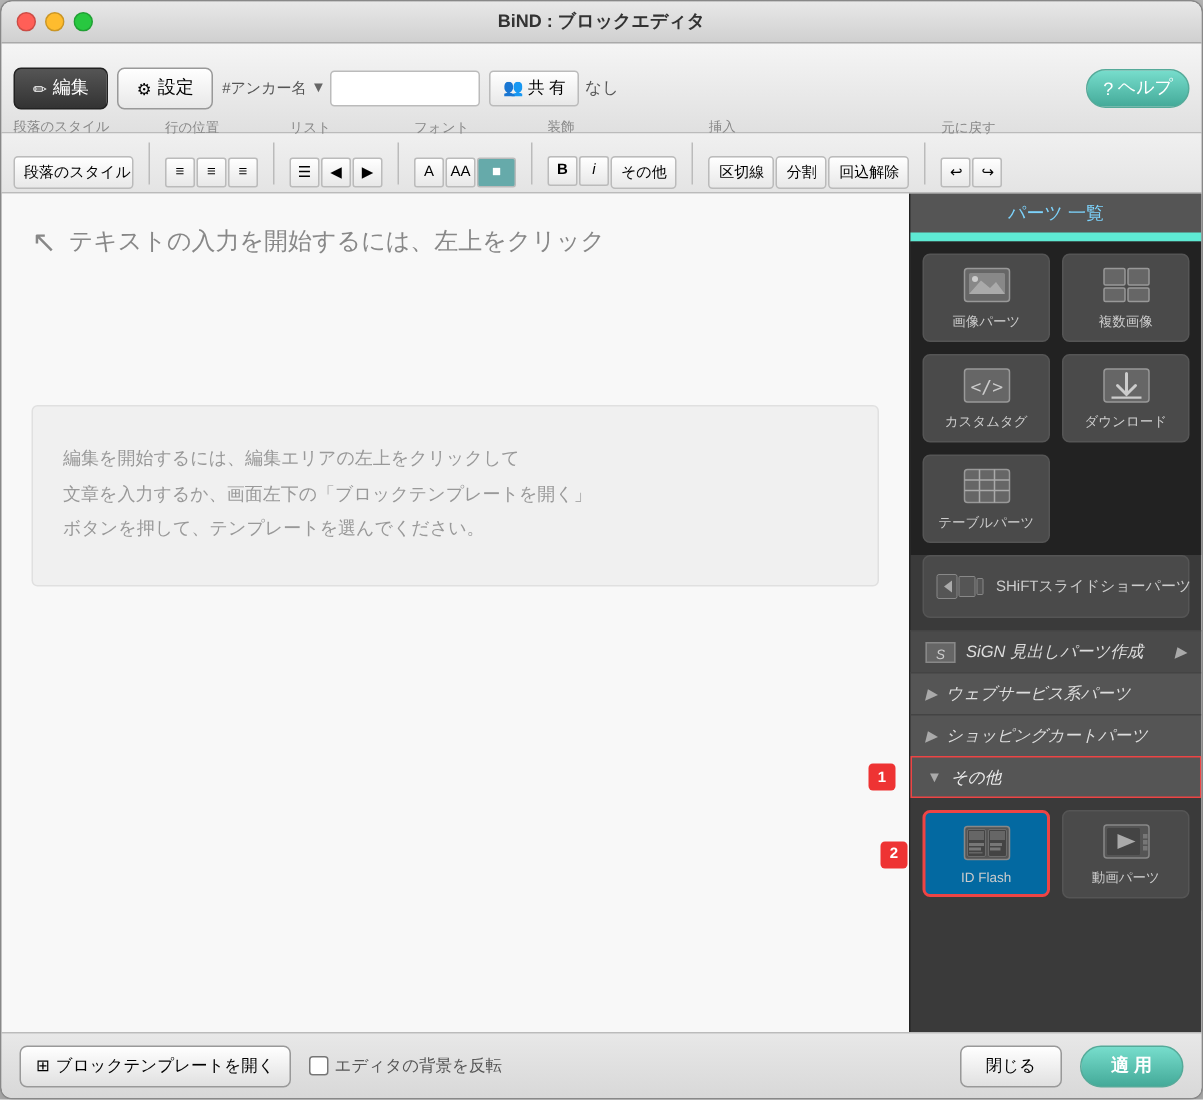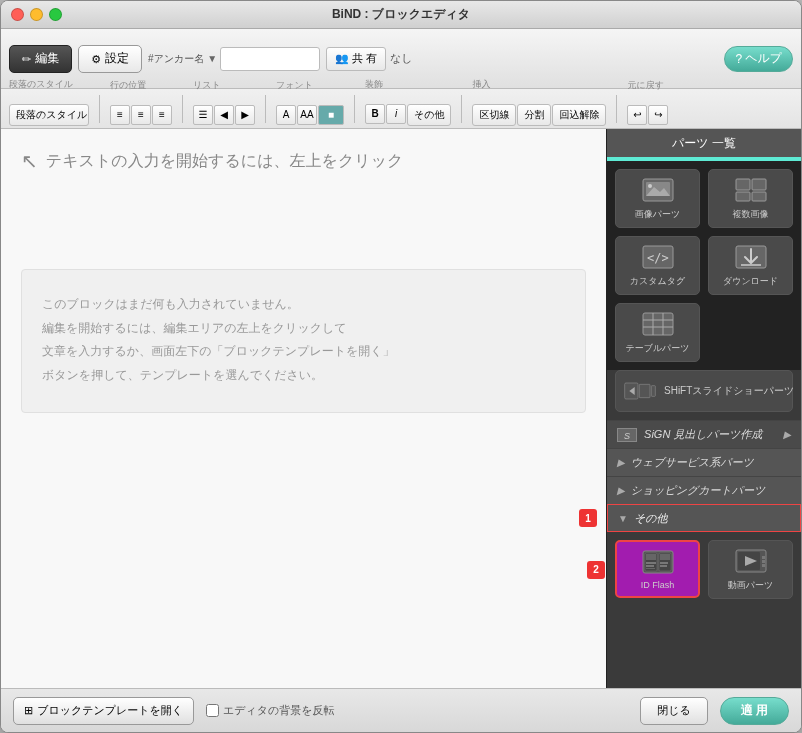--- a/index.html
+++ b/index.html
@@ -257,23 +257,23 @@
       flex-direction: column;
       border-left: 1px solid #222;
       flex-shrink: 0;
     }
     .sidebar-title {
       height: 32px;
       background: #555;
       display: flex;
       align-items: center;
       justify-content: center;
-      color: #ffffff;
+      color: #7dd3fc;
       font-size: 12px;
-      border-bottom: 4px solid #5eead4;
+      border-bottom: 6px solid #5eead4;
       text-align: right;
     }
     .parts-grid {
       display: grid;
       grid-template-columns: 1fr 1fr;
       gap: 1px;
       background: #222;
       padding: 8px;
       gap: 8px;
     }
@@ -284,21 +284,21 @@
       flex-direction: column;
       align-items: center;
       justify-content: center;
       padding: 6px 0;
       cursor: pointer;
       gap: 4px;
       border: 1px solid #555;
     }
     .part-item.highlighted {
       border: 2px solid #e44;
-      background: #a21caf;
+      background: #0369a1;
     }
     .part-icon {
       width: 36px;
       height: 28px;
       display: flex;
       align-items: center;
       justify-content: center;
       font-size: 18px;
       color: #ccc;
     }
@@ -516,21 +516,20 @@
   </div>
 
   <div class="main-area">
 
     <div class="editor-area">
       <div class="editor-hint">
         <span class="cursor-arrow">↖</span>
         <span>テキストの入力を開始するには、左上をクリック</span>
       </div>
       <div class="block-placeholder">
-        <p>このブロックはまだ何も入力されていません。</p>
         <p>編集を開始するには、編集エリアの左上をクリックして</p>
         <p>文章を入力するか、画面左下の「ブロックテンプレートを開く」</p>
         <p>ボタンを押して、テンプレートを選んでください。</p>
       </div>
     </div>
 
     <div class="sidebar">
       <div class="sidebar-title">パーツ 一覧</div>
 
       <div class="parts-grid">

